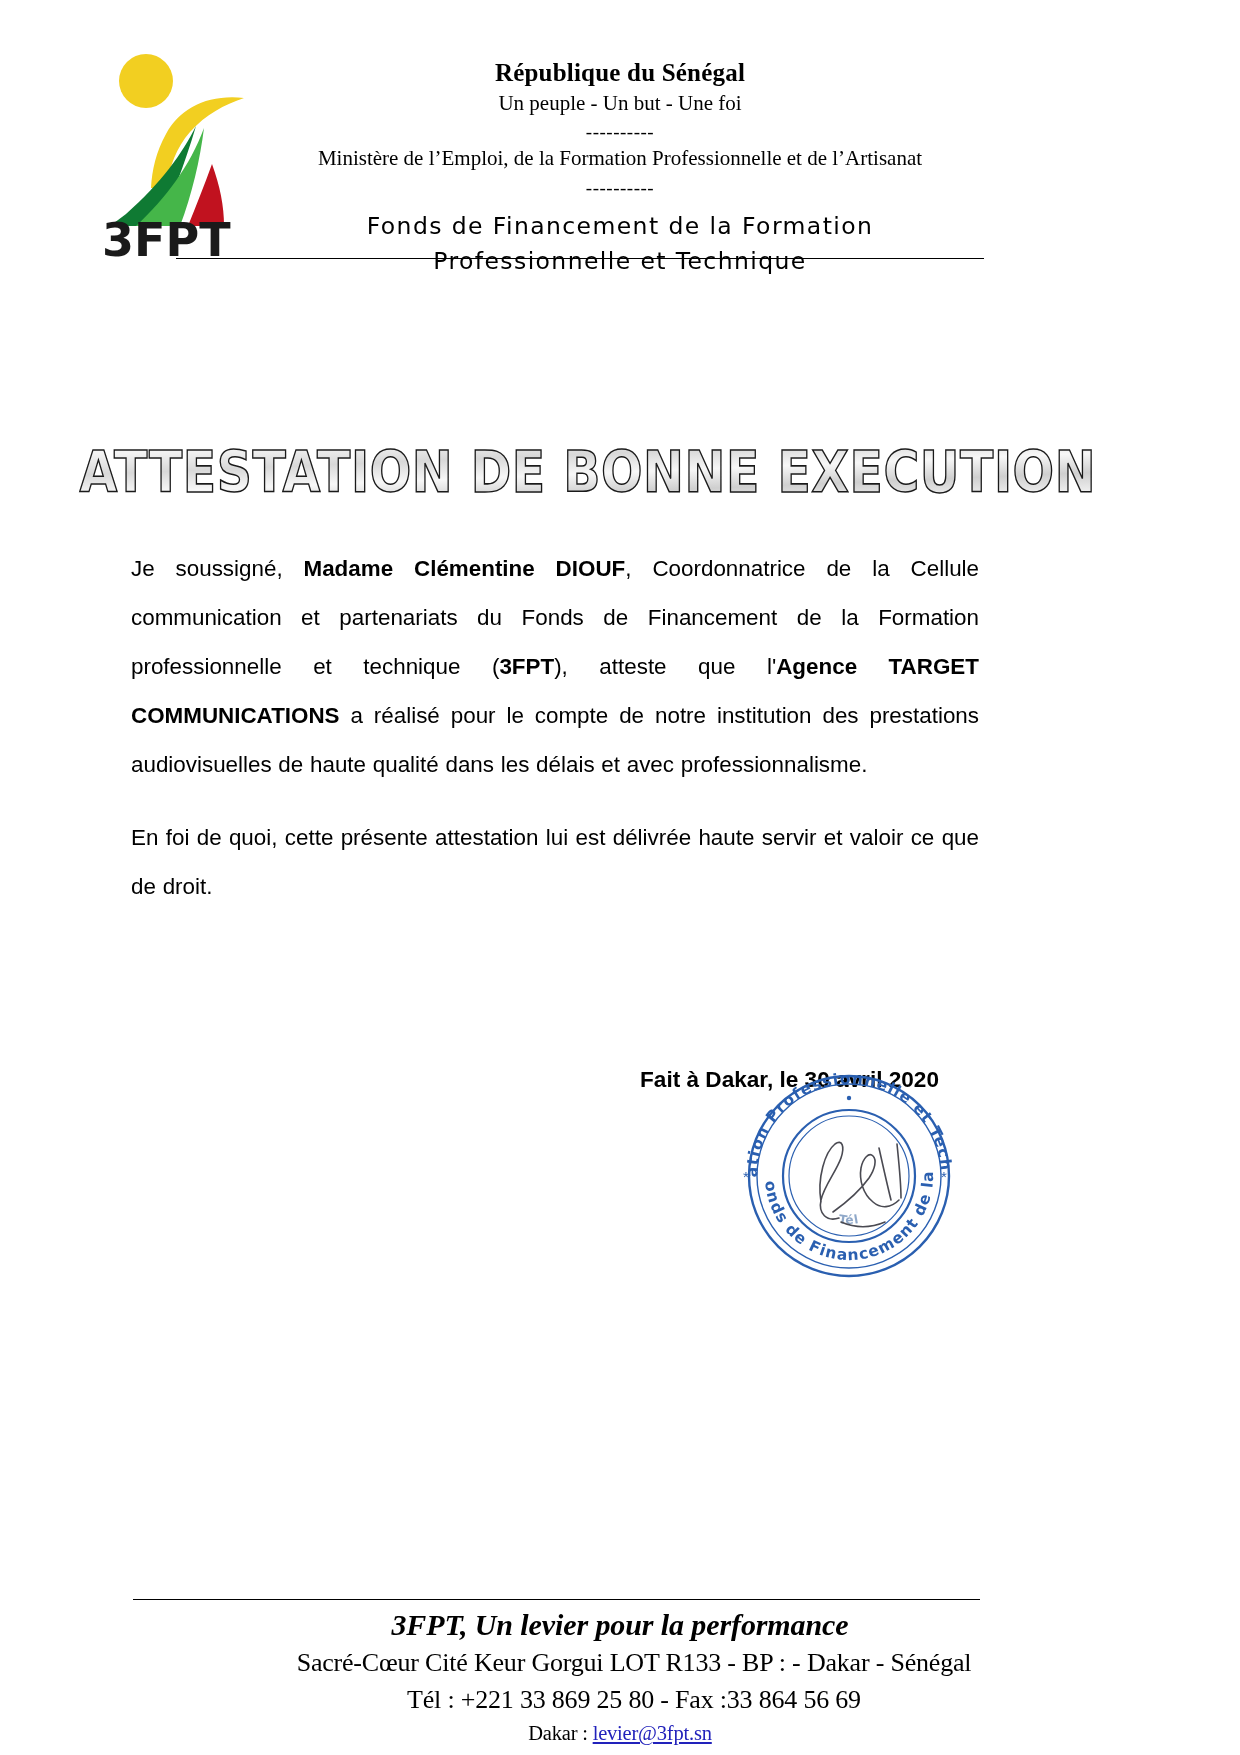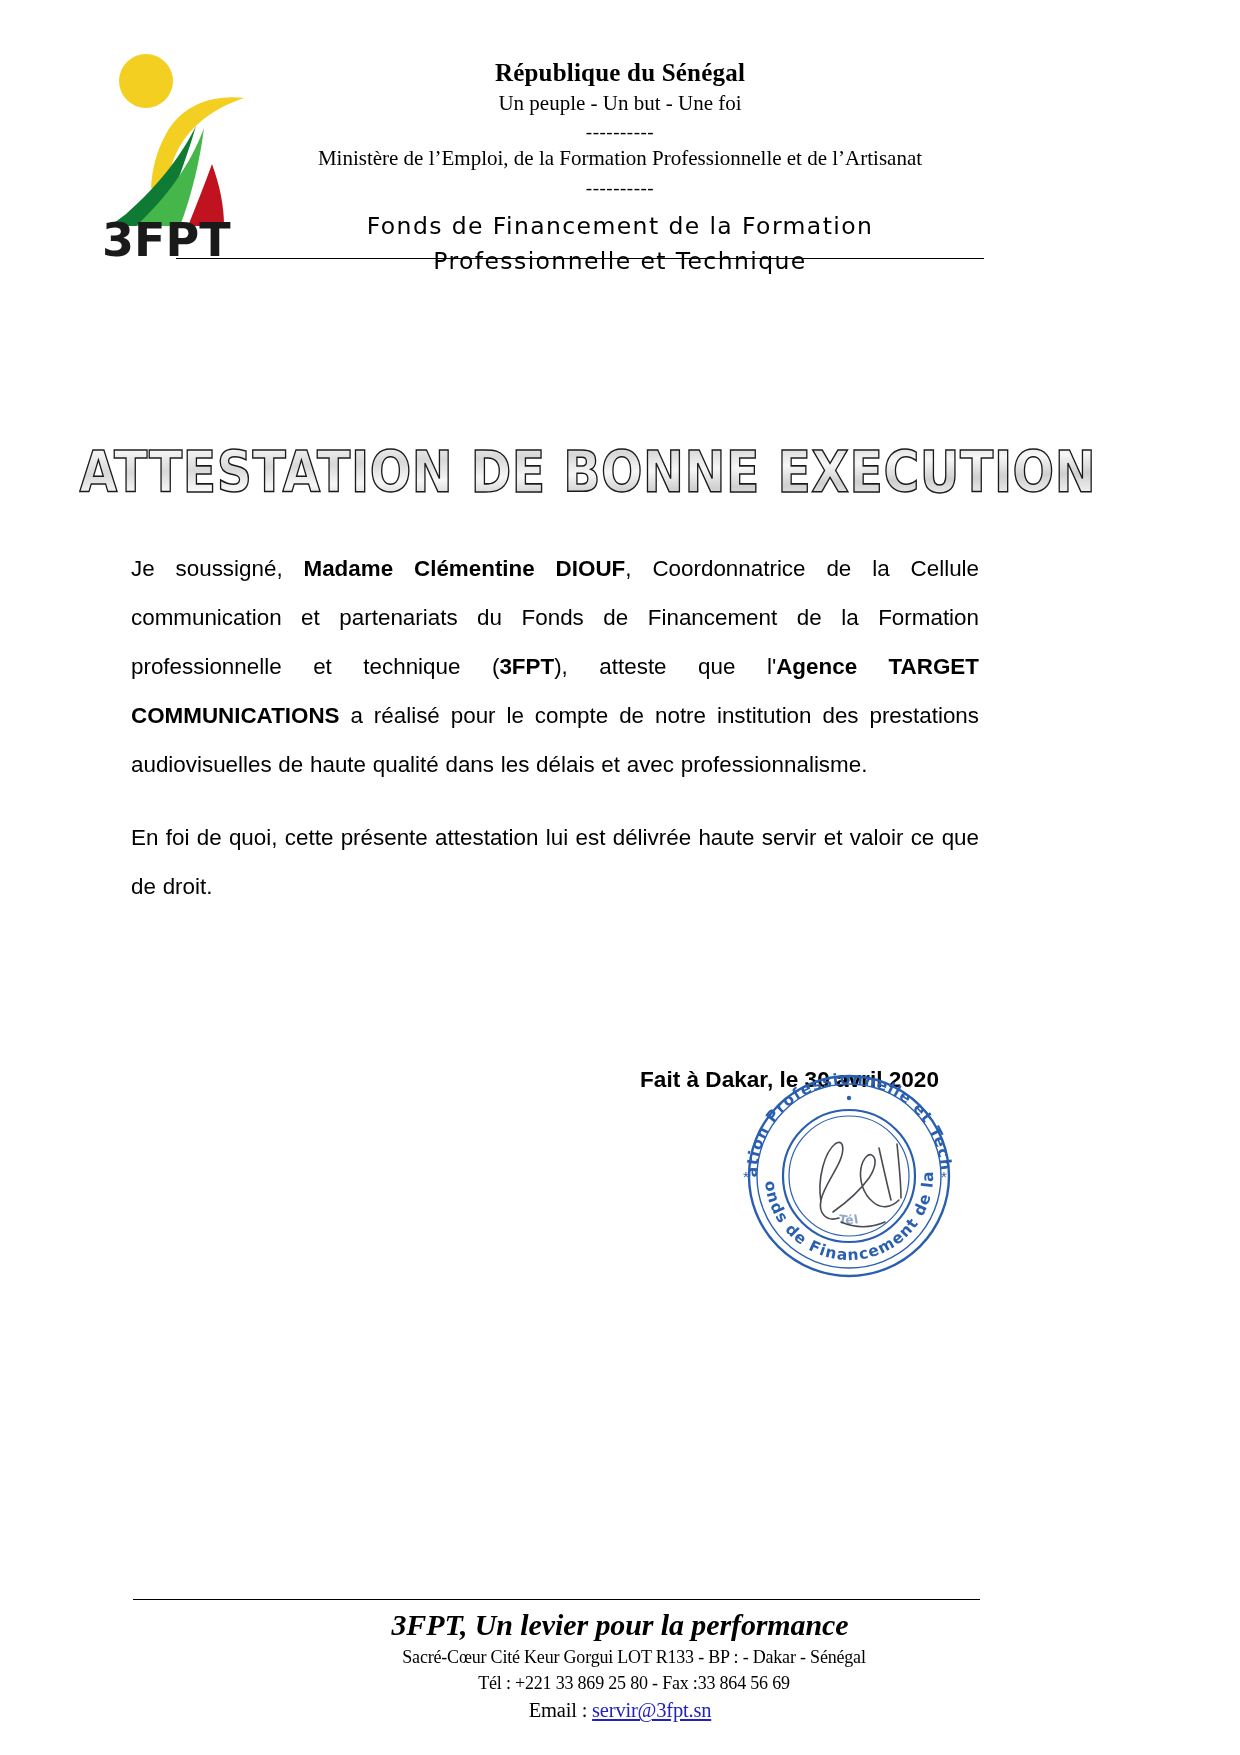--- a/index.html
+++ b/index.html
@@ -170,21 +170,21 @@
     font-family: "Liberation Serif", serif;
   }
   .foot-slogan {
     font-size: 30px;
     font-weight: bold;
     font-style: italic;
     line-height: 1.38;
     letter-spacing: -.1px;
   }
   .foot-addr {
-    font-size: 18px;
+    font-size: 26px;
     line-height: 1.42;
     letter-spacing: -.2px;
     margin-left: 28px;
   }
   .foot-email {
     font-size: 20.5px;
     line-height: 1.42;
     letter-spacing: -.2px;
   }
   .foot-email .mail-link {
@@ -284,15 +284,15 @@
   </svg>
 </div>
 
 <div class="footer-rule"></div>
 
 <div class="footer">
   <div class="foot-slogan">3FPT, Un levier pour la performance</div>
   <div class="foot-addr">Sacré-Cœur Cité Keur Gorgui LOT R133 - BP : - Dakar - Sénégal</div>
   <div class="foot-addr">Tél : +221 33 869 25 80 - Fax :33 864 56 69</div>
   <div class="foot-email">
-    <span>Email : </span><span class="mail-link">servir@3fpt.sn</span>
+    <span>Dakar : </span><span class="mail-link">levier@3fpt.sn</span>
   </div>
 </div>
 
 </body></html>

